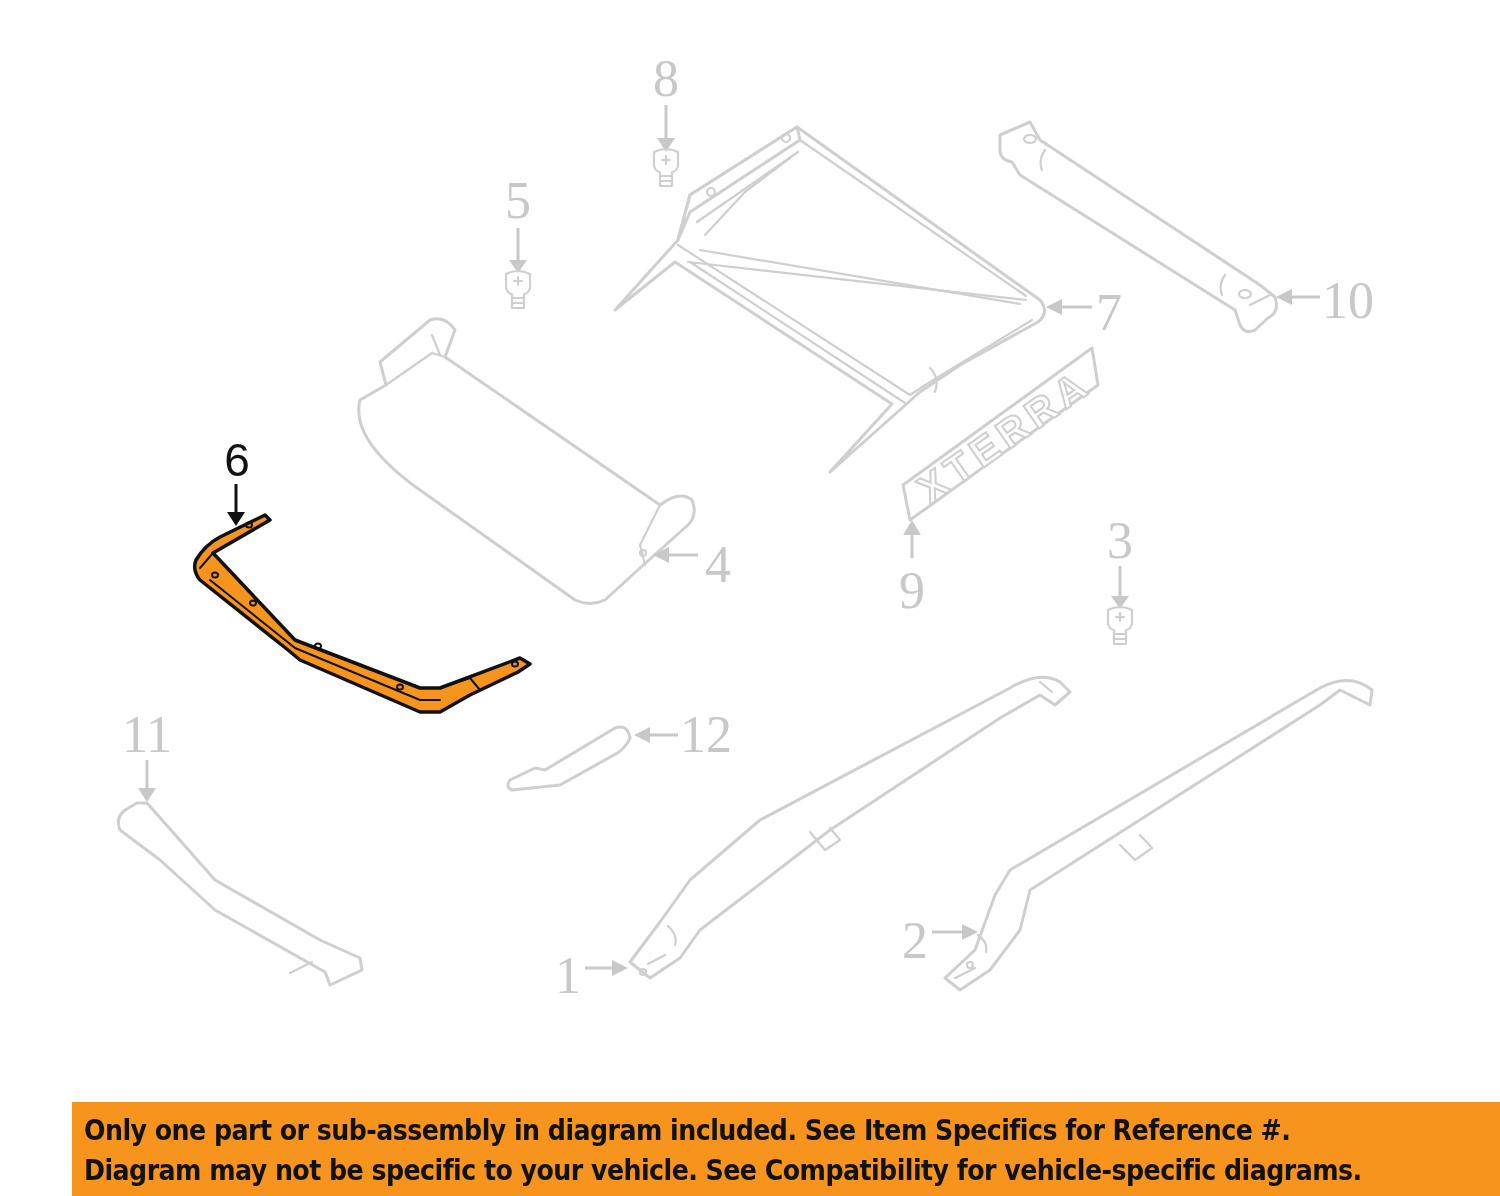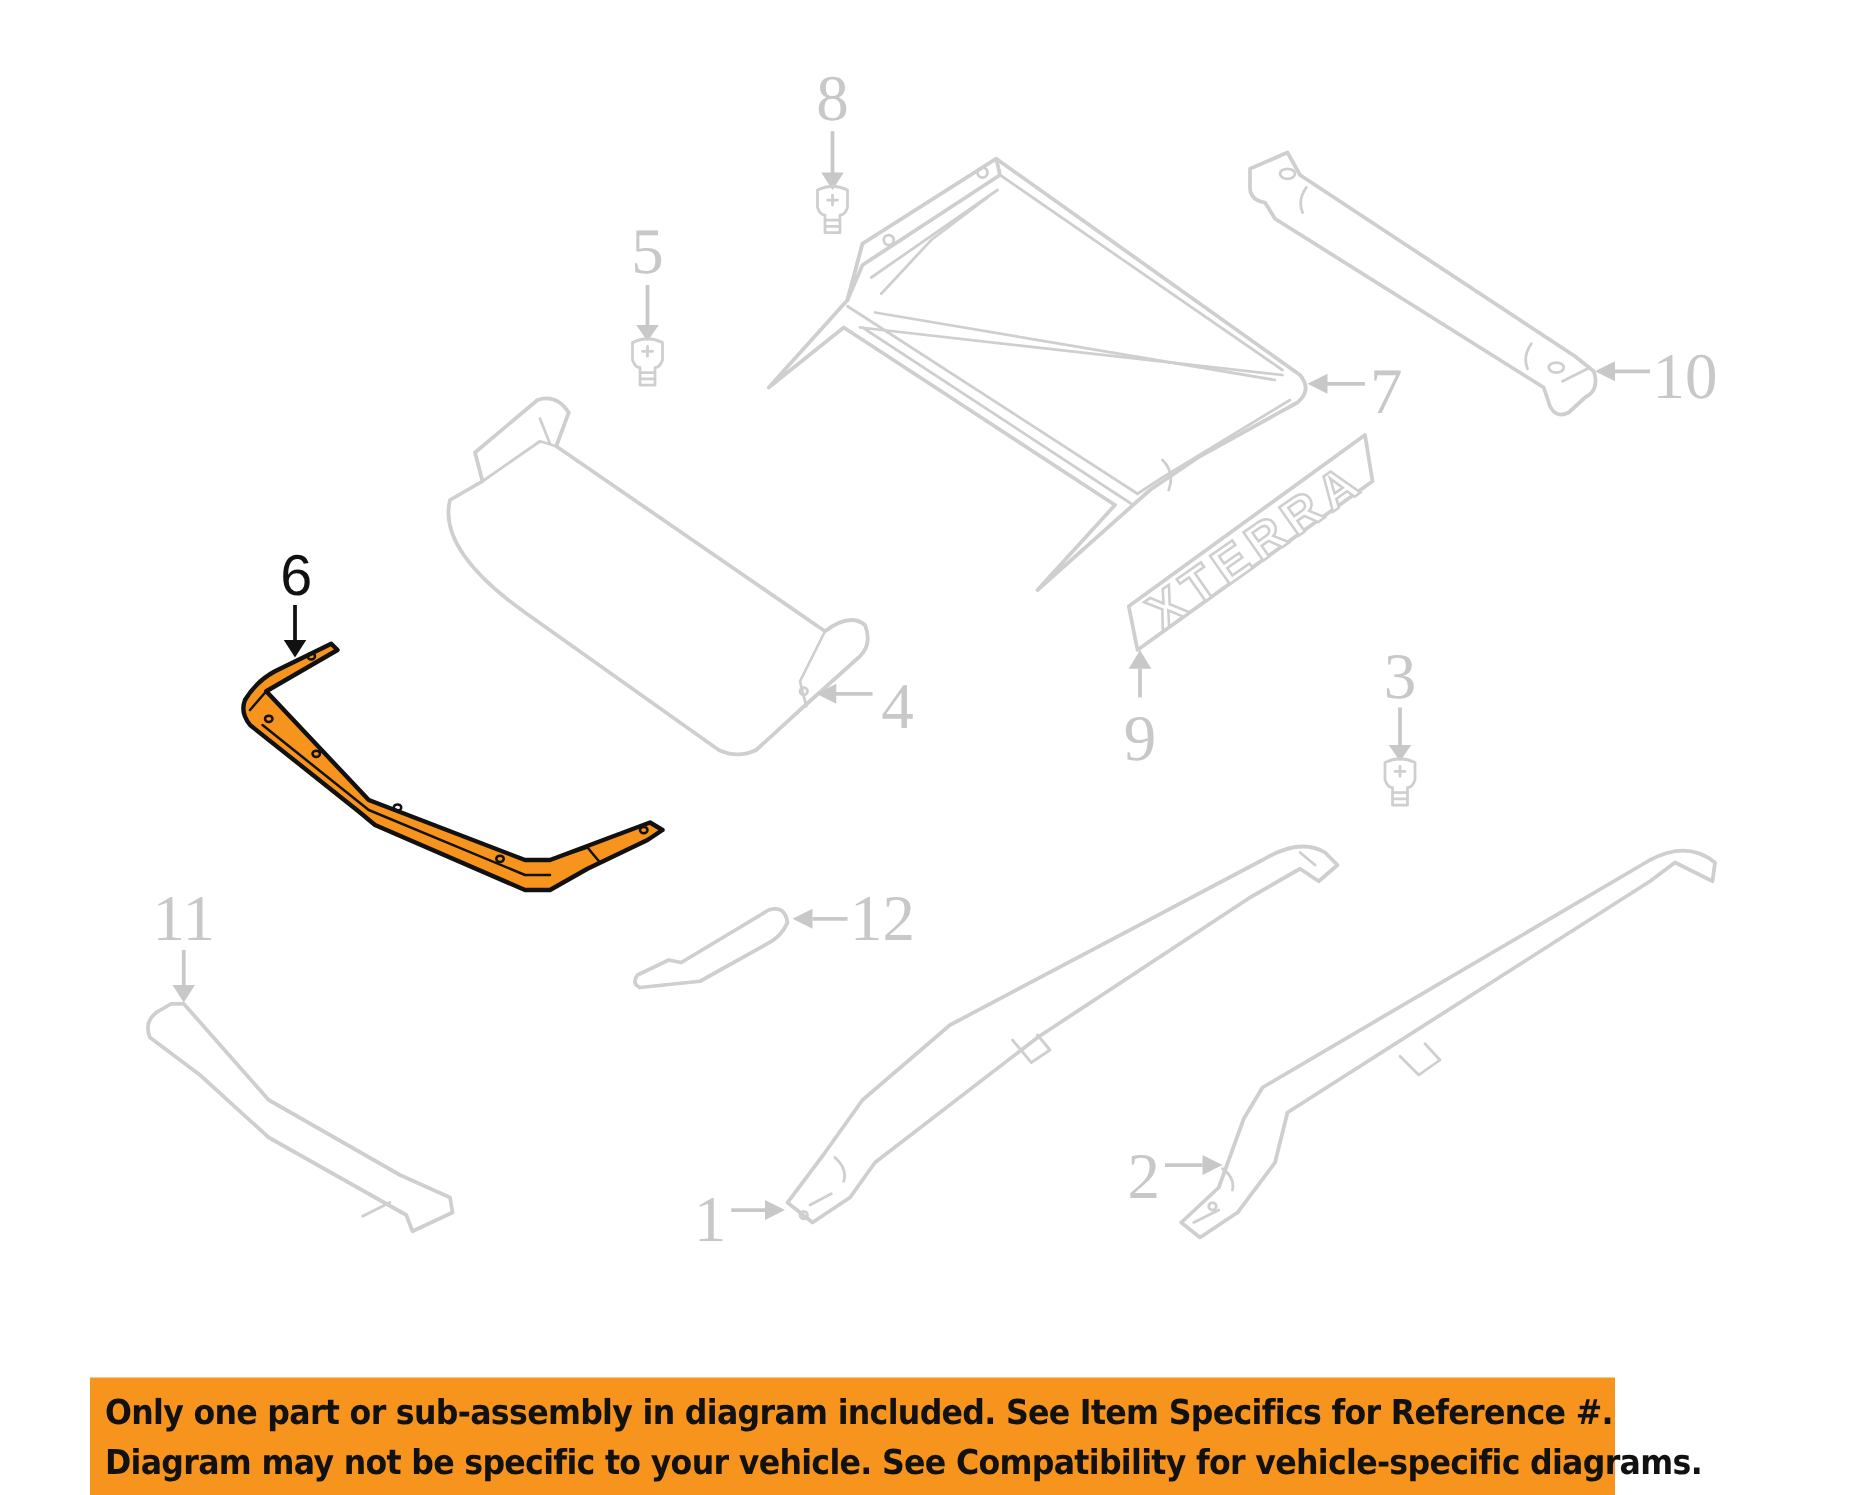--- a/index.html
+++ b/index.html
@@ -11,21 +11,21 @@
     .hl-line { fill: none; stroke: #111111; stroke-width: 2; stroke-linejoin: round; stroke-linecap: round; }
     .hole { fill: none; stroke: #111111; stroke-width: 2; }
     .lbl { font-family: "Liberation Serif", serif; font-size: 52px; fill: #c8c8c8; }
     .lbl-hl { font-family: "Liberation Sans", sans-serif; font-size: 46px; fill: #111111; }
     .arrow { stroke: #c8c8c8; stroke-width: 3; fill: none; }
     .arrowhead { fill: #c8c8c8; }
     .arrow-hl { stroke: #111111; stroke-width: 3; fill: none; }
     .arrowhead-hl { fill: #111111; }
     .xterra { font-family: "Liberation Sans", sans-serif; font-weight: bold; font-size: 40px; fill: #ffffff; stroke: #cfcfcf; stroke-width: 2; letter-spacing: 6px; }
     #banner {
-      position: absolute; left: 72px; top: 1102px; width: 1220px; height: 94px;
+      position: absolute; left: 72px; top: 1102px; width: 1428px; height: 94px;
       background: #f7941d; box-sizing: border-box; padding: 8px 0 0 12px;
     }
     #banner .line {
       font-family: "DejaVu Sans", sans-serif; font-weight: bold; font-size: 27.5px;
       color: #111111; line-height: 40px; white-space: nowrap; letter-spacing: -0.6px;
       transform: scaleX(0.92); transform-origin: left center;
     }
   </style>
 </head>
 <body>

